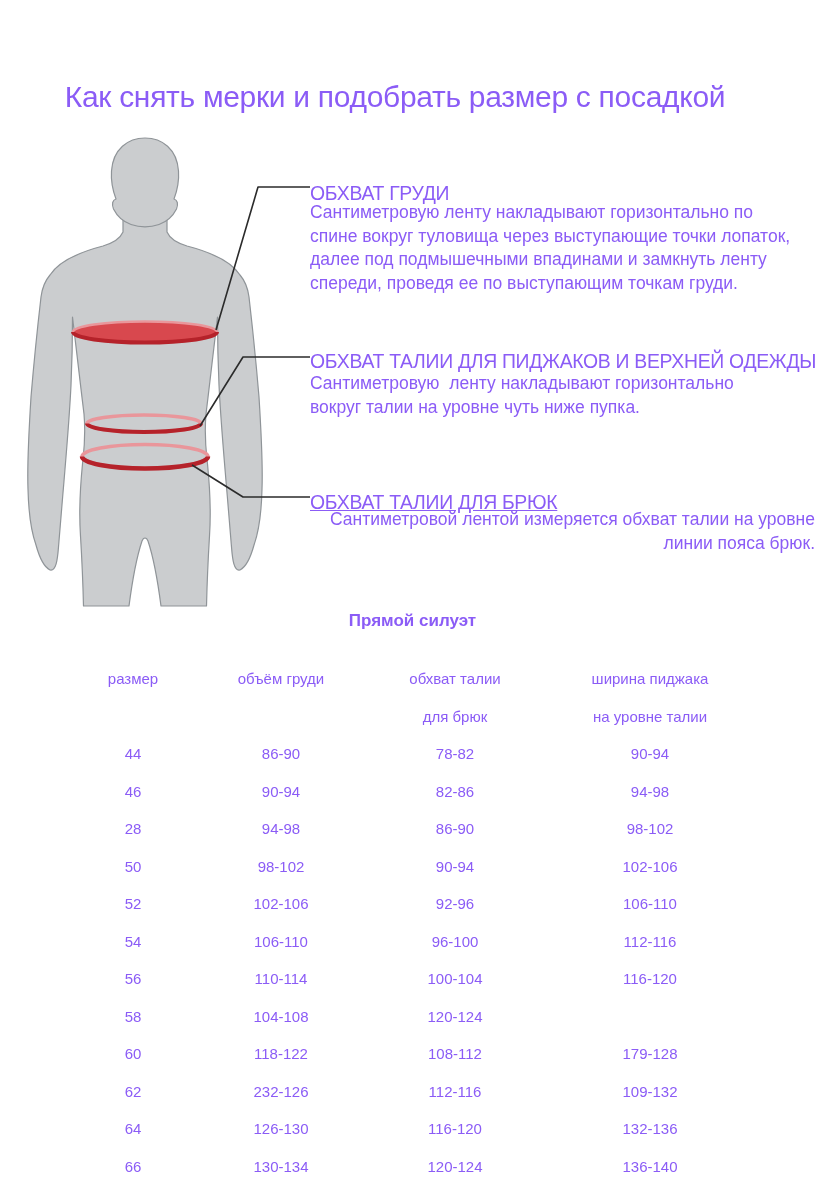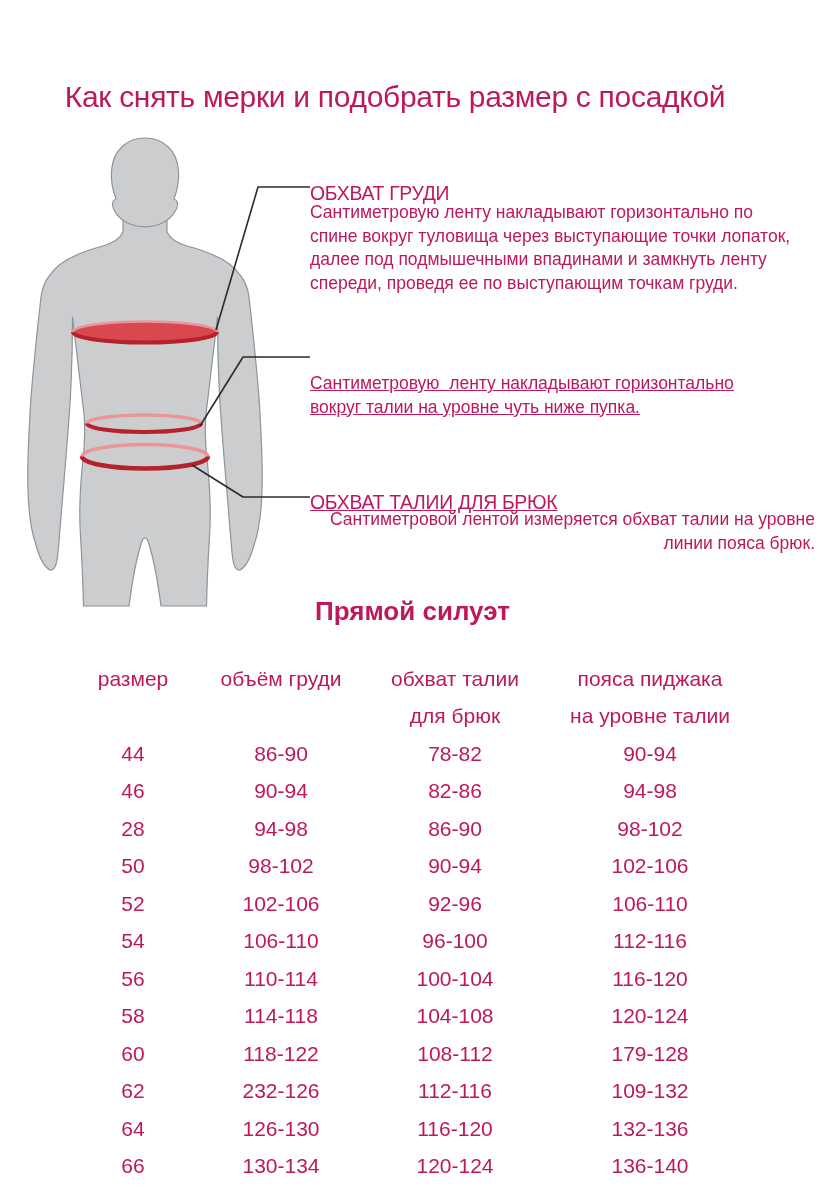--- a/index.html
+++ b/index.html
@@ -1,21 +1,21 @@
 <!DOCTYPE html>
 <html><head>
 <meta charset="utf-8">
 <style>
   html,body{margin:0;padding:0;background:#fff;}
   .page{
     position:relative;
     width:825px;height:1200px;
     background:#ffffff;
     font-family:"Liberation Sans","DejaVu Sans",sans-serif;
-    color:#be185d;
+    color:#8b5cf6;
     overflow:hidden;
   }
   .page-title{
     position:absolute;top:80px;left:0;width:790px;
     text-align:center;
     font-size:30px;font-weight:400;letter-spacing:-0.3px;
     white-space:nowrap;
   }
   .figure-svg{position:absolute;left:20px;top:133px;}
   .m-heading{
@@ -23,34 +23,34 @@
     font-size:19.4px;font-weight:400;letter-spacing:-0.3px;
     white-space:nowrap;
     margin-top:8px;
   }
   .m-body{
     position:absolute;left:310px;width:505px;
     font-size:17.5px;line-height:23.5px;font-weight:400;
     white-space:pre-wrap;
   }
   .m1h{top:174px;} .m1b{top:201px;}
-  .m2h{top:342px;} .m2b{top:372px;text-decoration:underline;}
+  .m2h{top:342px;} .m2b{top:372px;}
   .m3h{top:483px;text-decoration:underline;} .m3b{top:508px;text-align:right;}
   .table-title{
-    position:absolute;top:596px;left:0;width:825px;
-    text-align:center;font-size:26px;font-weight:700;
+    position:absolute;top:611px;left:0;width:825px;
+    text-align:center;font-size:17px;font-weight:700;
   }
   .size-table{position:absolute;left:85px;top:660px;width:686px;}
   .t-row{
     display:grid;
     grid-template-columns:96px 200px 148px 242px;
     height:37.5px;align-items:center;
   }
   .t-cell{
-    text-align:center;font-size:21px;font-weight:400;
+    text-align:center;font-size:15px;font-weight:400;
     white-space:nowrap;
   }
 </style>
 </head>
 <body>
 
 <div class="page">
 
   <div class="page-title">Как снять мерки и подобрать размер с посадкой</div>
 
@@ -119,35 +119,36 @@
     <path d="M180,293 L223,224 L290,224" fill="none" stroke-width="1.6" stroke-linejoin="round" stroke="#2b2b2b"></path>
     <path d="M172,332 L223,364 L290,364" fill="none" stroke-width="1.6" stroke-linejoin="round" stroke="#2b2b2b"></path>
   </svg>
 
   <div class="m-heading m1h">ОБХВАТ ГРУДИ</div>
   <div class="m-body m1b">Сантиметровую ленту накладывают горизонтально по
 спине вокруг туловища через выступающие точки лопаток,
 далее под подмышечными впадинами и замкнуть ленту
 спереди, проведя ее по выступающим точкам груди.</div>
 
+  <div class="m-heading m2h">ОБХВАТ ТАЛИИ ДЛЯ ПИДЖАКОВ И ВЕРХНЕЙ ОДЕЖДЫ</div>
   <div class="m-body m2b">Сантиметровую  ленту накладывают горизонтально
 вокруг талии на уровне чуть ниже пупка.</div>
 
   <div class="m-heading m3h">ОБХВАТ ТАЛИИ ДЛЯ БРЮК</div>
   <div class="m-body m3b">Сантиметровой лентой измеряется обхват талии на уровне
 линии пояса брюк.</div>
 
   <div class="table-title">Прямой силуэт</div>
 
   <div class="size-table">
     <div class="t-row">
       <div class="t-cell">размер</div>
       <div class="t-cell">объём груди</div>
       <div class="t-cell">обхват талии</div>
-      <div class="t-cell">пояса пиджака</div>
+      <div class="t-cell">ширина пиджака</div>
     </div>
     <div class="t-row">
       <div class="t-cell"></div>
       <div class="t-cell"></div>
       <div class="t-cell">для брюк</div>
       <div class="t-cell">на уровне талии</div>
     </div>
     <div>
         <div class="t-row">
           <div class="t-cell">44</div>
@@ -186,21 +187,20 @@
           <div class="t-cell">112-116</div>
         </div>
         <div class="t-row">
           <div class="t-cell">56</div>
           <div class="t-cell">110-114</div>
           <div class="t-cell">100-104</div>
           <div class="t-cell">116-120</div>
         </div>
         <div class="t-row">
           <div class="t-cell">58</div>
-          <div class="t-cell">114-118</div>
           <div class="t-cell">104-108</div>
           <div class="t-cell">120-124</div>
         </div>
         <div class="t-row">
           <div class="t-cell">60</div>
           <div class="t-cell">118-122</div>
           <div class="t-cell">108-112</div>
           <div class="t-cell">179-128</div>
         </div>
         <div class="t-row">

